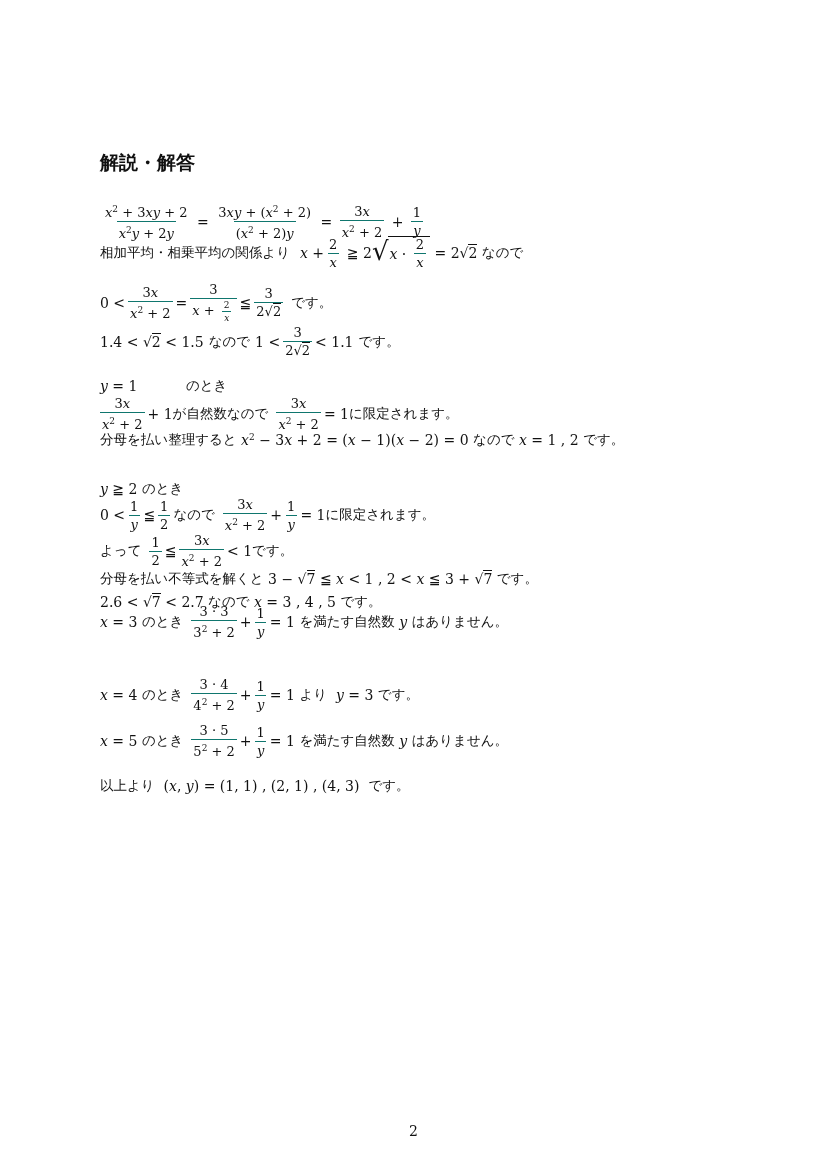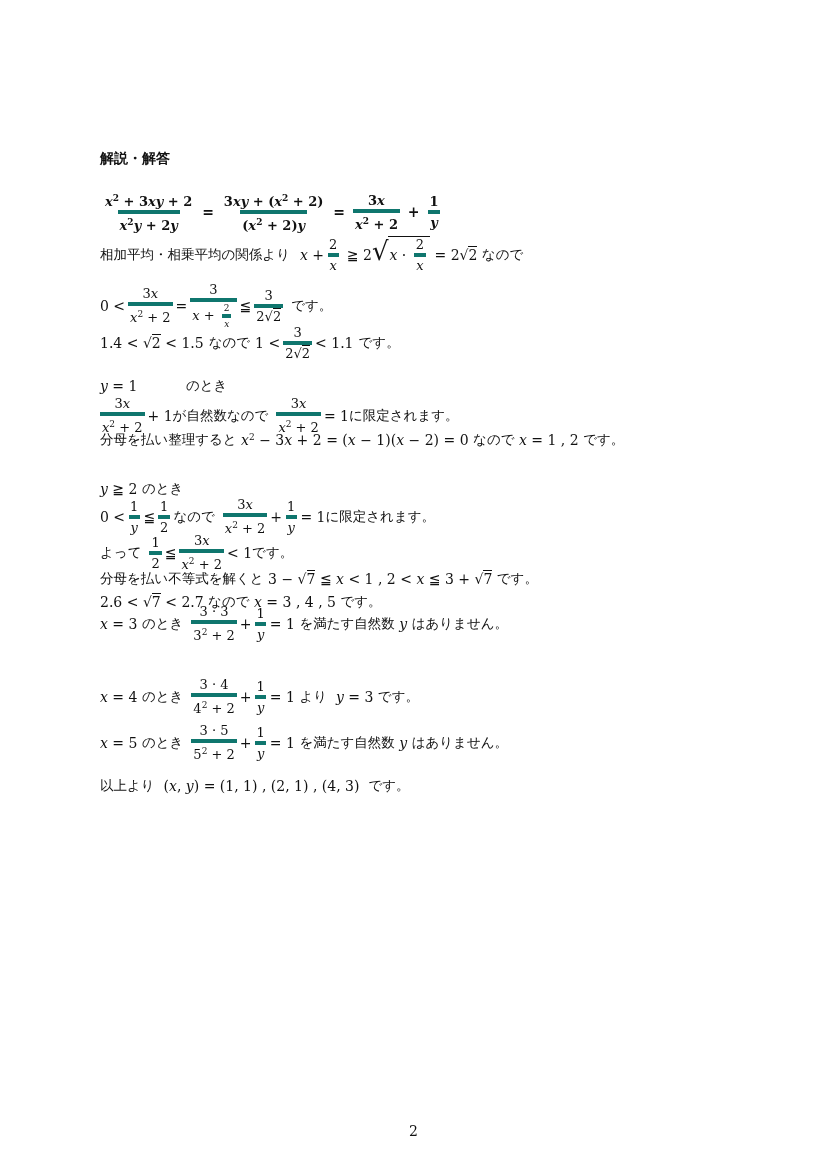--- a/index.html
+++ b/index.html
@@ -1,42 +1,42 @@
 <!DOCTYPE html>
 <html><head>
 <meta charset="utf-8">
 <style>
   html, body { margin:0; padding:0; background:#fff; }
   body { width:827px; height:1170px; position:relative; overflow:hidden;
          font-family:"DejaVu Serif", serif; color:#111; }
   .page { position:absolute; left:0; top:0; width:827px; height:1170px; }
   .line { position:absolute; left:100px; white-space:nowrap; font-size:14px; display:flex; align-items:center; }
-  .heading { font-family:"DejaVu Sans", sans-serif; font-weight:bold; font-size:14px; }
+  .heading { font-family:"DejaVu Sans", sans-serif; font-weight:bold; font-size:19px; }
   .jp { font-family:"DejaVu Sans", sans-serif; font-size:13.5px; }
   i.v { font-family:"DejaVu Serif", serif; font-style:italic; }
   .m { font-family:"DejaVu Serif", serif; font-size:14px; }
   .frac { display:inline-flex; flex-direction:column; align-items:center; vertical-align:middle; margin:0 3px; }
   .frac .num { padding:0 2px 1px; font-size:13px; line-height:15px; }
-  .frac .den { padding:1px 2px 0; font-size:13px; line-height:15px; border-top:4px solid #0f766e; }
+  .frac .den { padding:1px 2px 0; font-size:13px; line-height:15px; border-top:1px solid #0f766e; }
   .frac.small .num, .frac.small .den { font-size:9px; line-height:10px; }
   sup { font-size:9px; vertical-align:5px; }
   .sqrt { display:inline-flex; align-items:stretch; }
   .sqrt .rad { font-size:15px; }
   .sqrt .under { border-top:1px solid #111; padding:0 1px; }
   .sp { display:inline-block; width:5px; }
   .pagenum { position:absolute; left:0; width:827px; top:1123px; text-align:center; font-size:14px; }
 </style>
 </head>
 <body>
 
 <div class="page">
 
   <div class="line heading" style="top:150px;">解説・解答</div>
 
-  <div class="line m" style="top:191px;font-weight:bold;">
+  <div class="line m" style="top:202px;">
     <span class="frac">
         <span class="num"><i class="v">x</i><sup>2</sup> + 3<i class="v">xy</i> + 2</span>
         <span class="den"><i class="v">x</i><sup>2</sup><i class="v">y</i> + 2<i class="v">y</i></span>
       </span>
     <span>&nbsp;=&nbsp;</span>
     <span class="frac">
         <span class="num">3<i class="v">xy</i> + (<i class="v">x</i><sup>2</sup> + 2)</span>
         <span class="den">(<i class="v">x</i><sup>2</sup> + 2)<i class="v">y</i></span>
       </span>
     <span>&nbsp;=&nbsp;</span>

